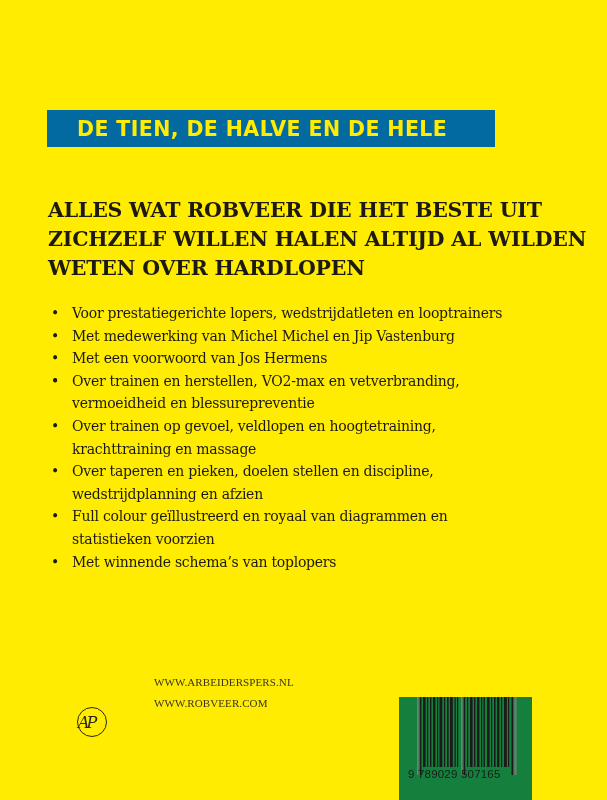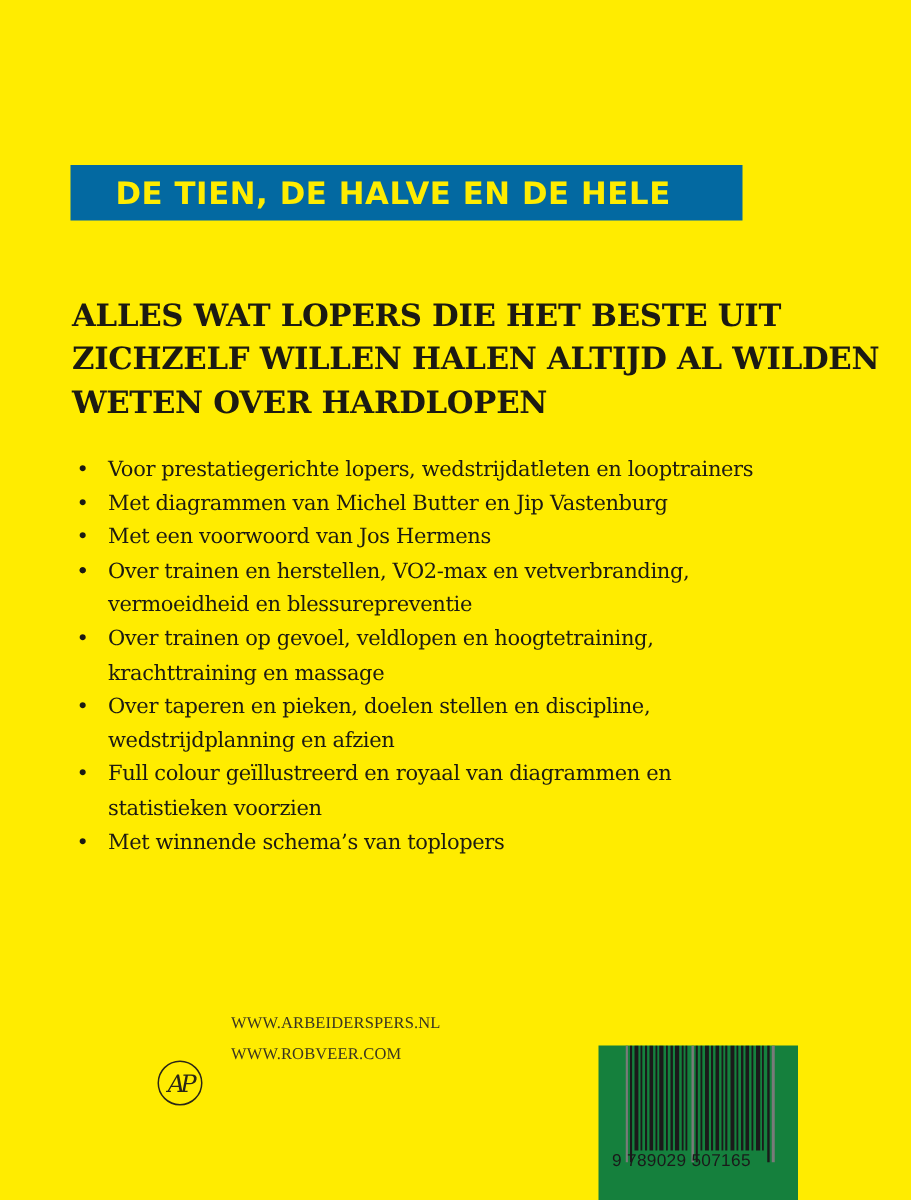--- a/index.html
+++ b/index.html
@@ -82,27 +82,25 @@
     .logo {
       position: absolute;
       left: 77px;
       top: 707px;
       width: 28px;
       height: 28px;
       border: 1.3px solid #2a2617;
       border-radius: 50%;
       display: flex;
       align-items: center;
-      justify-content: center;
       font-family: "DejaVu Serif", serif;
       font-style: italic;
       font-size: 16px;
       color: #2a2617;
       letter-spacing: -3px;
-      margin-left: 28px;
     }
     .links {
       position: absolute;
       left: 154px;
       top: 672px;
       font-family: Liberation Serif, serif;
       font-size: 11px;
       line-height: 21px;
       color: #3a3520;
       letter-spacing: 0.1px;
@@ -141,33 +139,33 @@
     }
   </style>
 </head>
 <body>
 
 <div class="title-bar">
   <span class="title-text">DE TIEN, DE HALVE EN DE HELE</span>
 </div>
 
 <div class="headline">
-  <span class="line">ALLES WAT LOPERS DIE HET BESTE UIT</span>
+  <span class="line">ALLES WAT ROBVEER DIE HET BESTE UIT</span>
   <span class="line">ZICHZELF WILLEN HALEN ALTIJD AL WILDEN</span>
   <span class="line">WETEN OVER HARDLOPEN</span>
 </div>
 
 <ul class="features">
   <li>
     <span class="bullet">•</span>
     <span class="line">Voor prestatiegerichte lopers, wedstrijdatleten en looptrainers</span>
   </li>
   <li>
     <span class="bullet">•</span>
-    <span class="line">Met diagrammen van Michel Butter en Jip Vastenburg</span>
+    <span class="line">Met medewerking van Michel Michel en Jip Vastenburg</span>
   </li>
   <li>
     <span class="bullet">•</span>
     <span class="line">Met een voorwoord van Jos Hermens</span>
   </li>
   <li>
     <span class="bullet">•</span>
   </li>
   <li>
     <span class="bullet">•</span>

